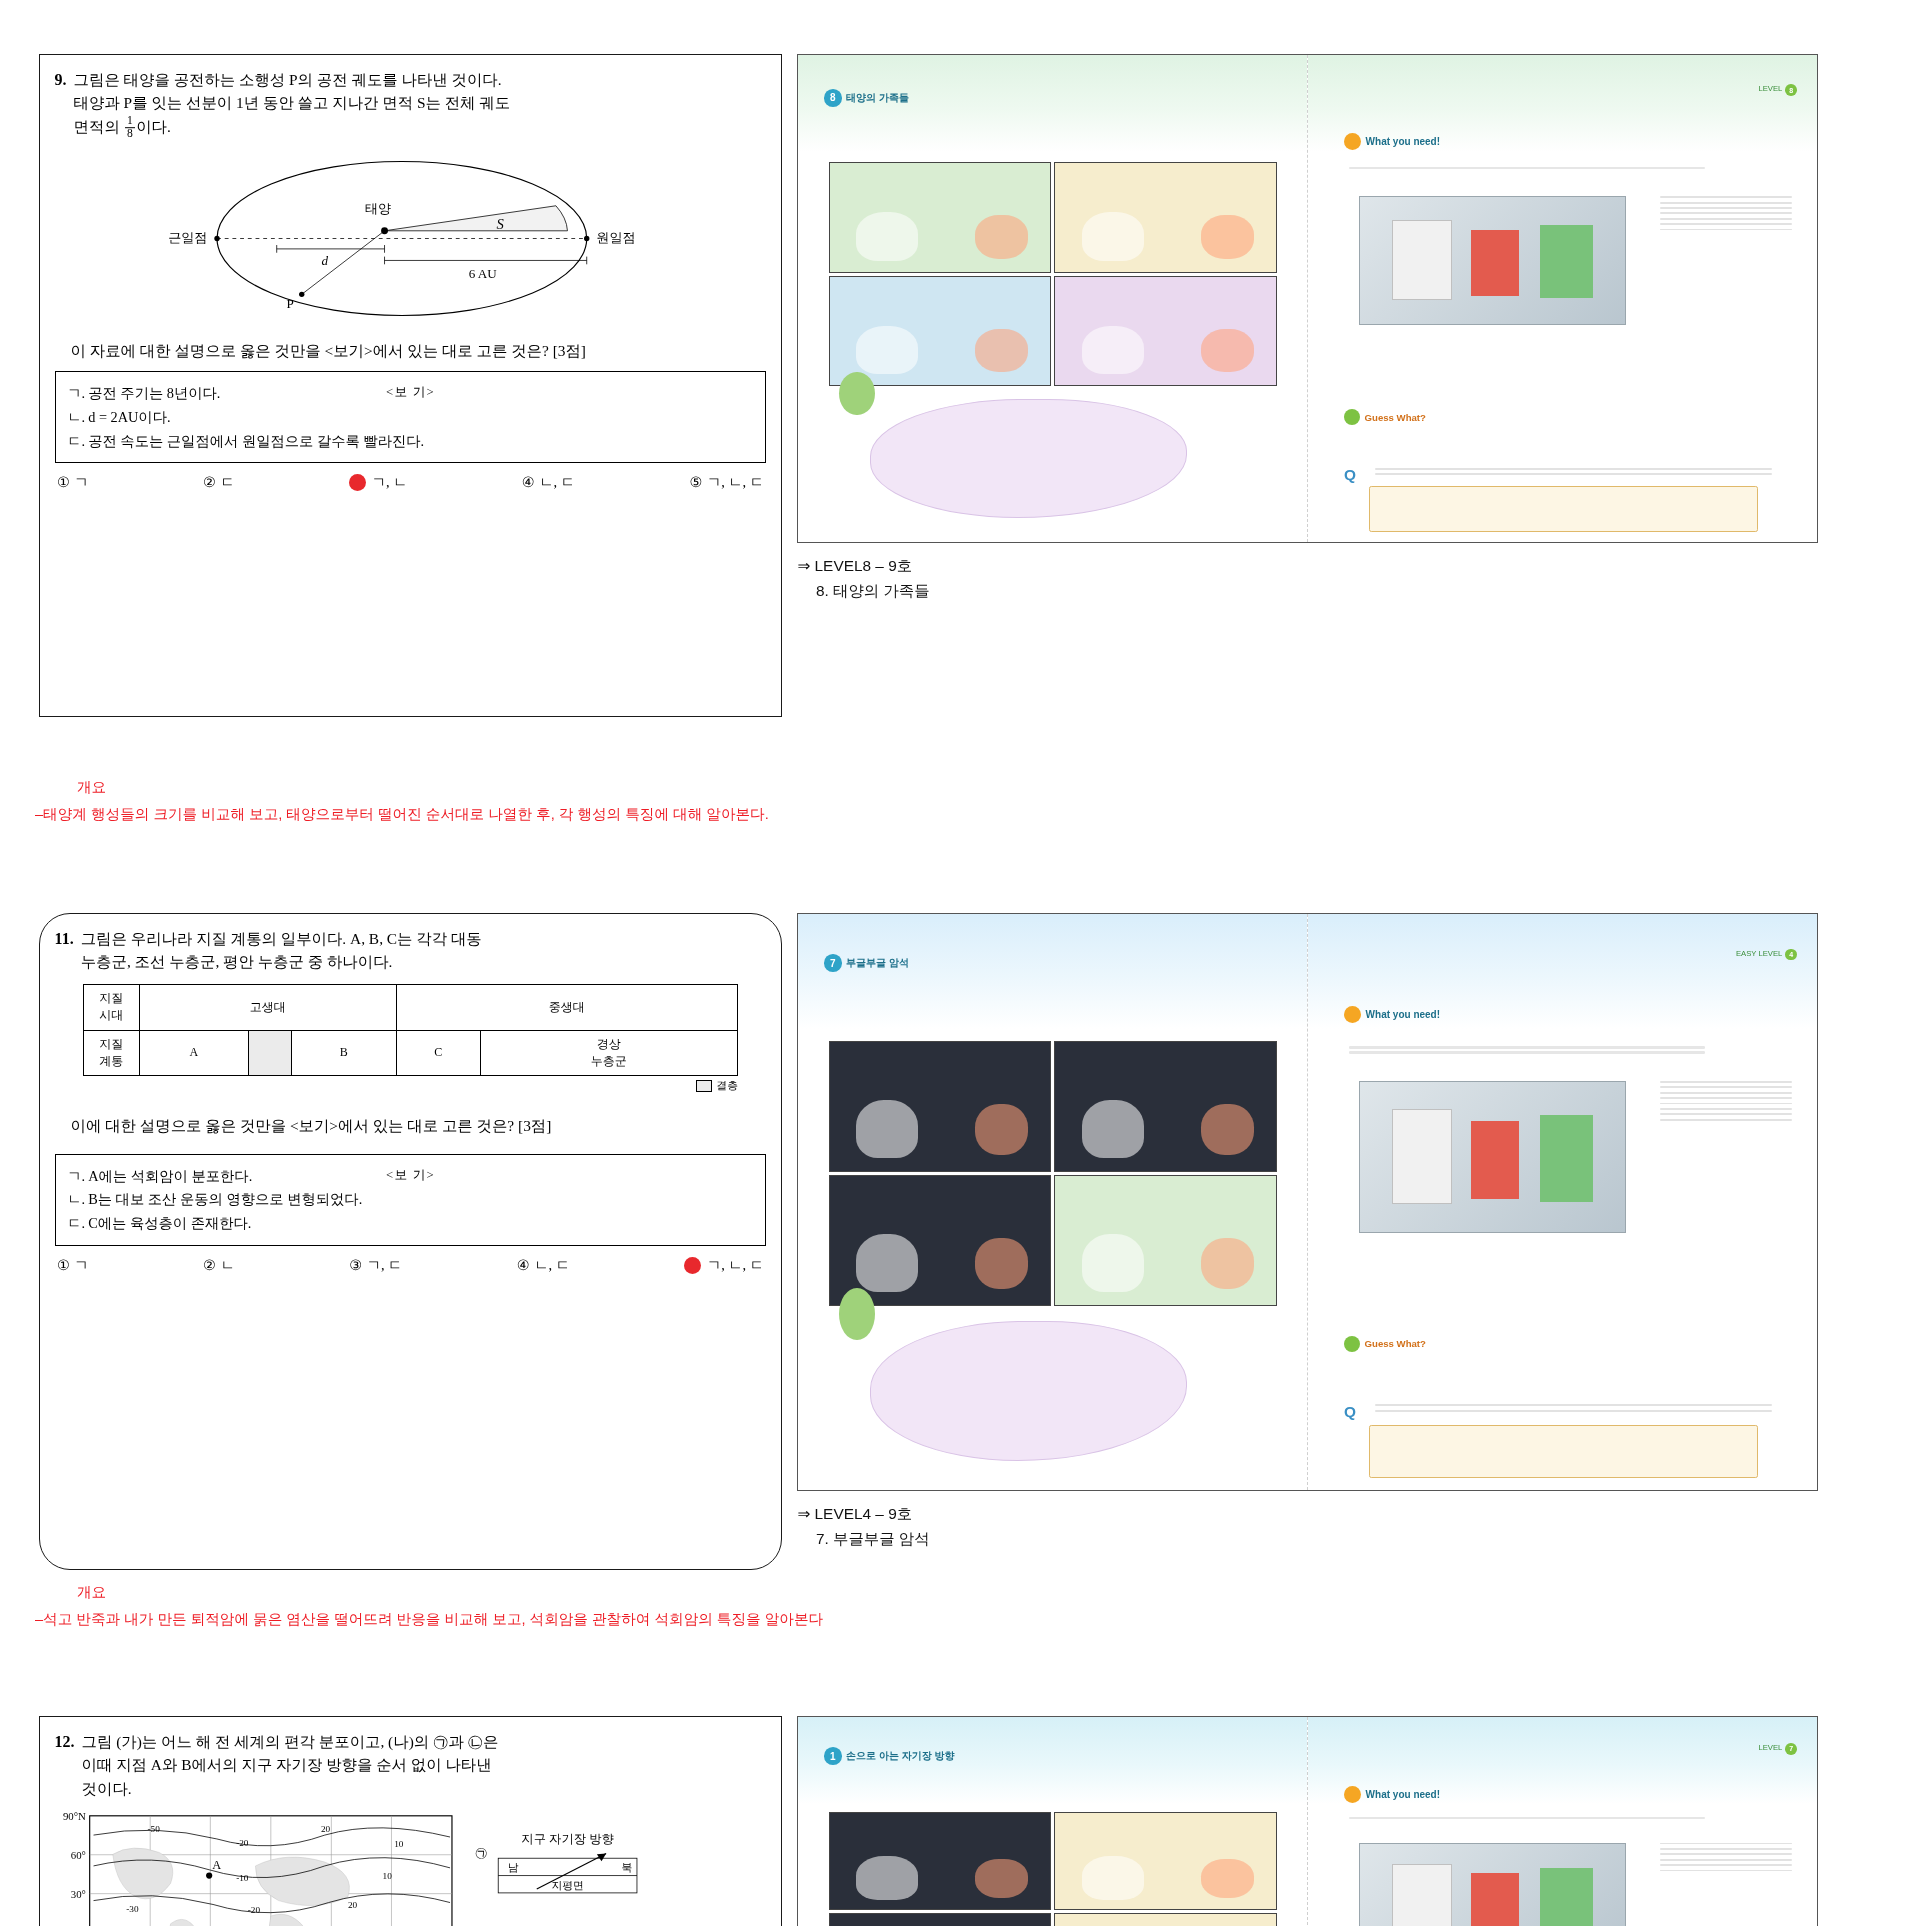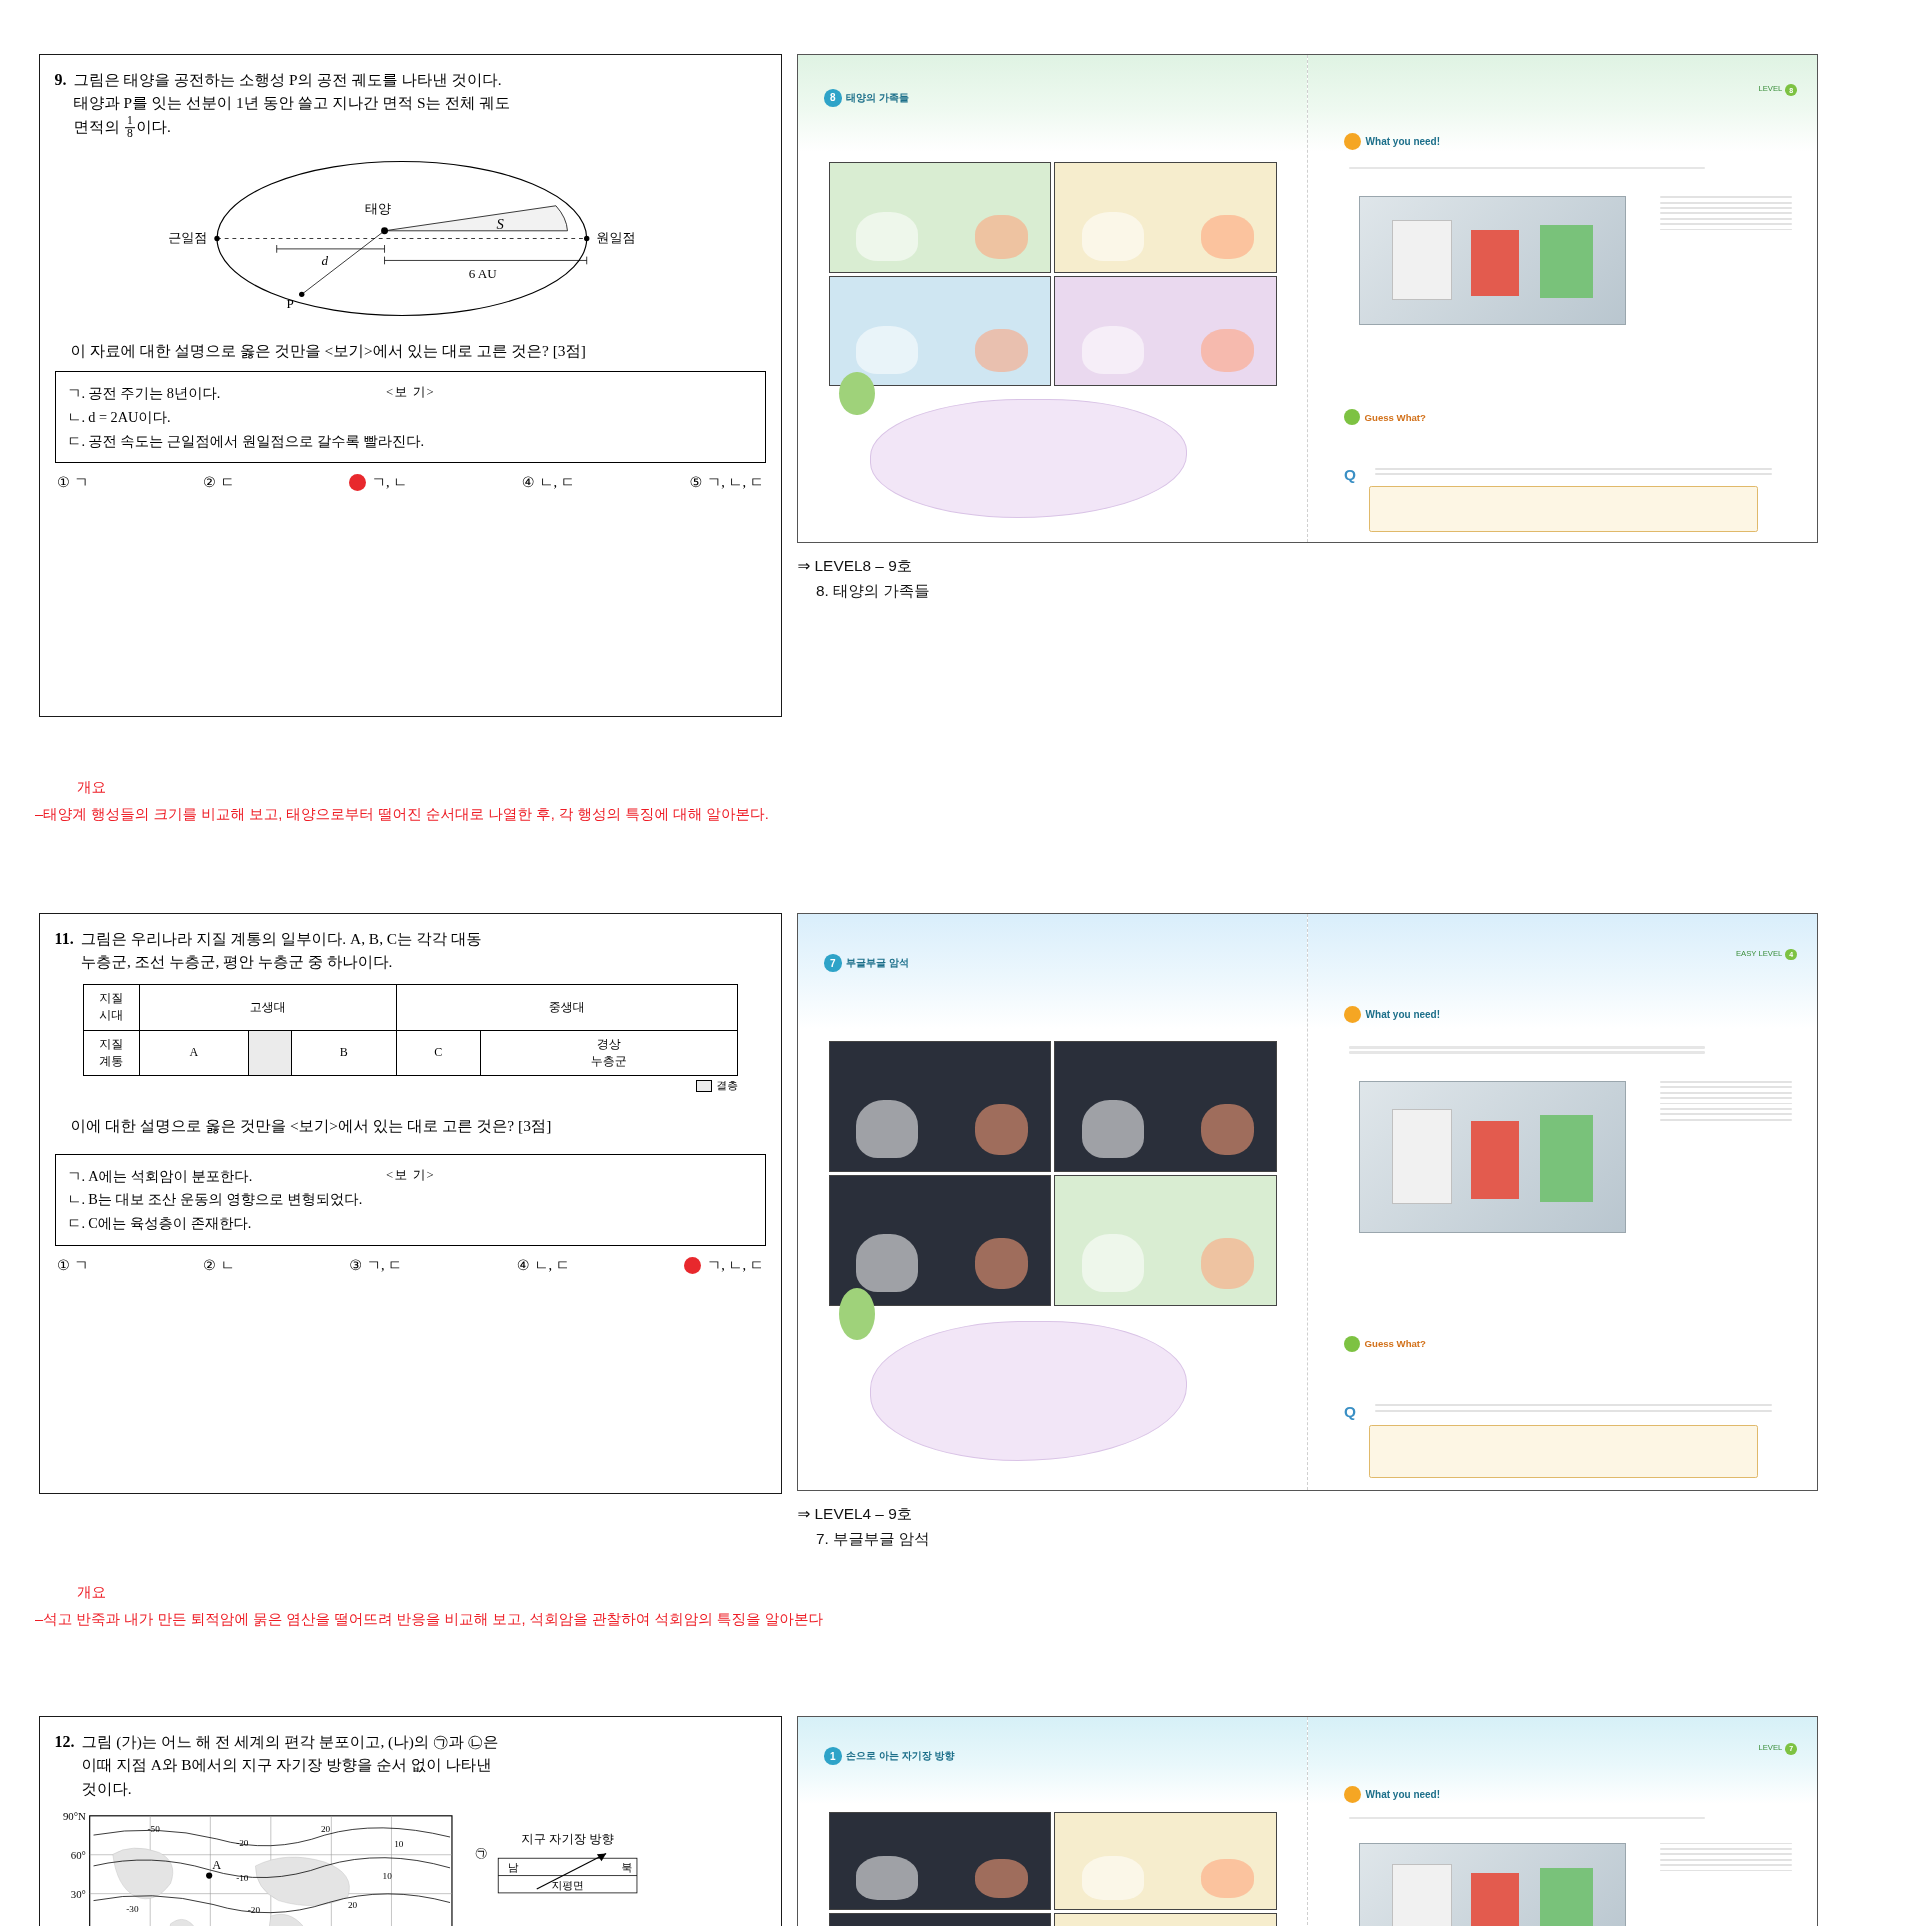--- a/index.html
+++ b/index.html
@@ -632,21 +632,21 @@
     </div>
   </div>
 
   <div class="summary" style="position:absolute; left:35px; top:776px; width:1841px;">
     <div class="title">개요</div>
     <div>–태양계 행성들의 크기를 비교해 보고, 태양으로부터 떨어진 순서대로 나열한 후, 각 행성의 특징에 대해 알아본다.</div>
   </div>
 
   <div class="item-block" style="position:absolute; left:39px; top:913px; width:1834px;">
     <div class="row">
-      <div class="qcard" style="width:743px; height:581px;">
+      <div class="qcard" style="width:743px; height:657px;border-radius:31px;">
         <div class="qhead">
           <span class="qnum">11.</span>
           <span class="qtext">
             <span>그림은 우리나라 지질 계통의 일부이다. A, B, C는 각각 대동</span><br>
             <span>누층군, 조선 누층군, 평안 누층군 중 하나이다.</span>
           </span>
         </div>
 
         <table class="geotable">
           <tbody>

